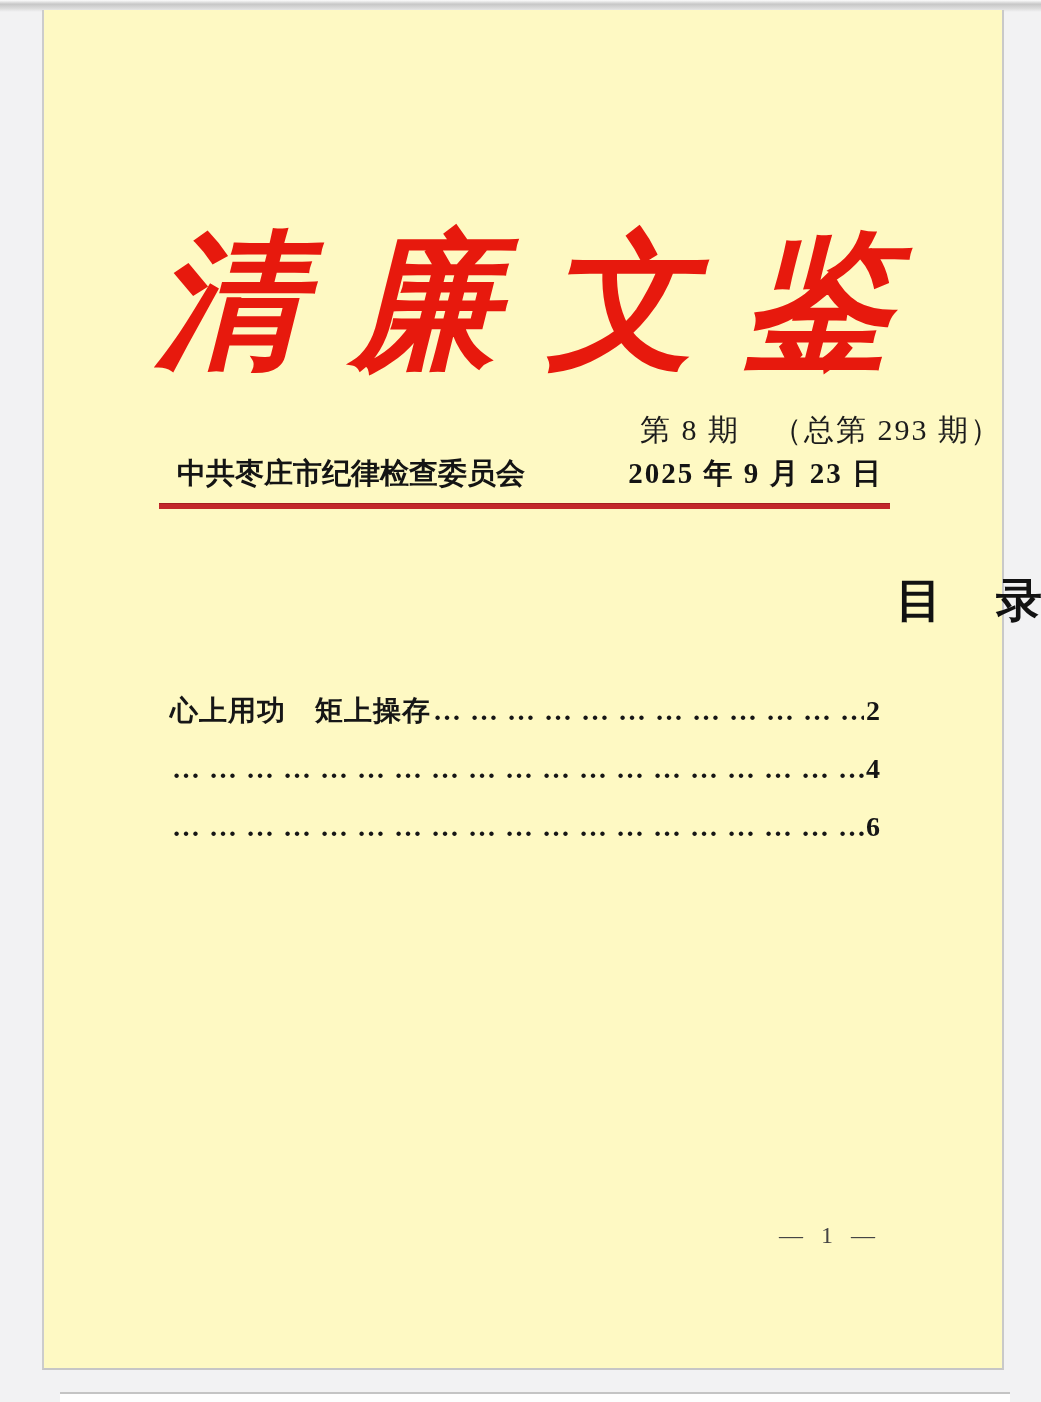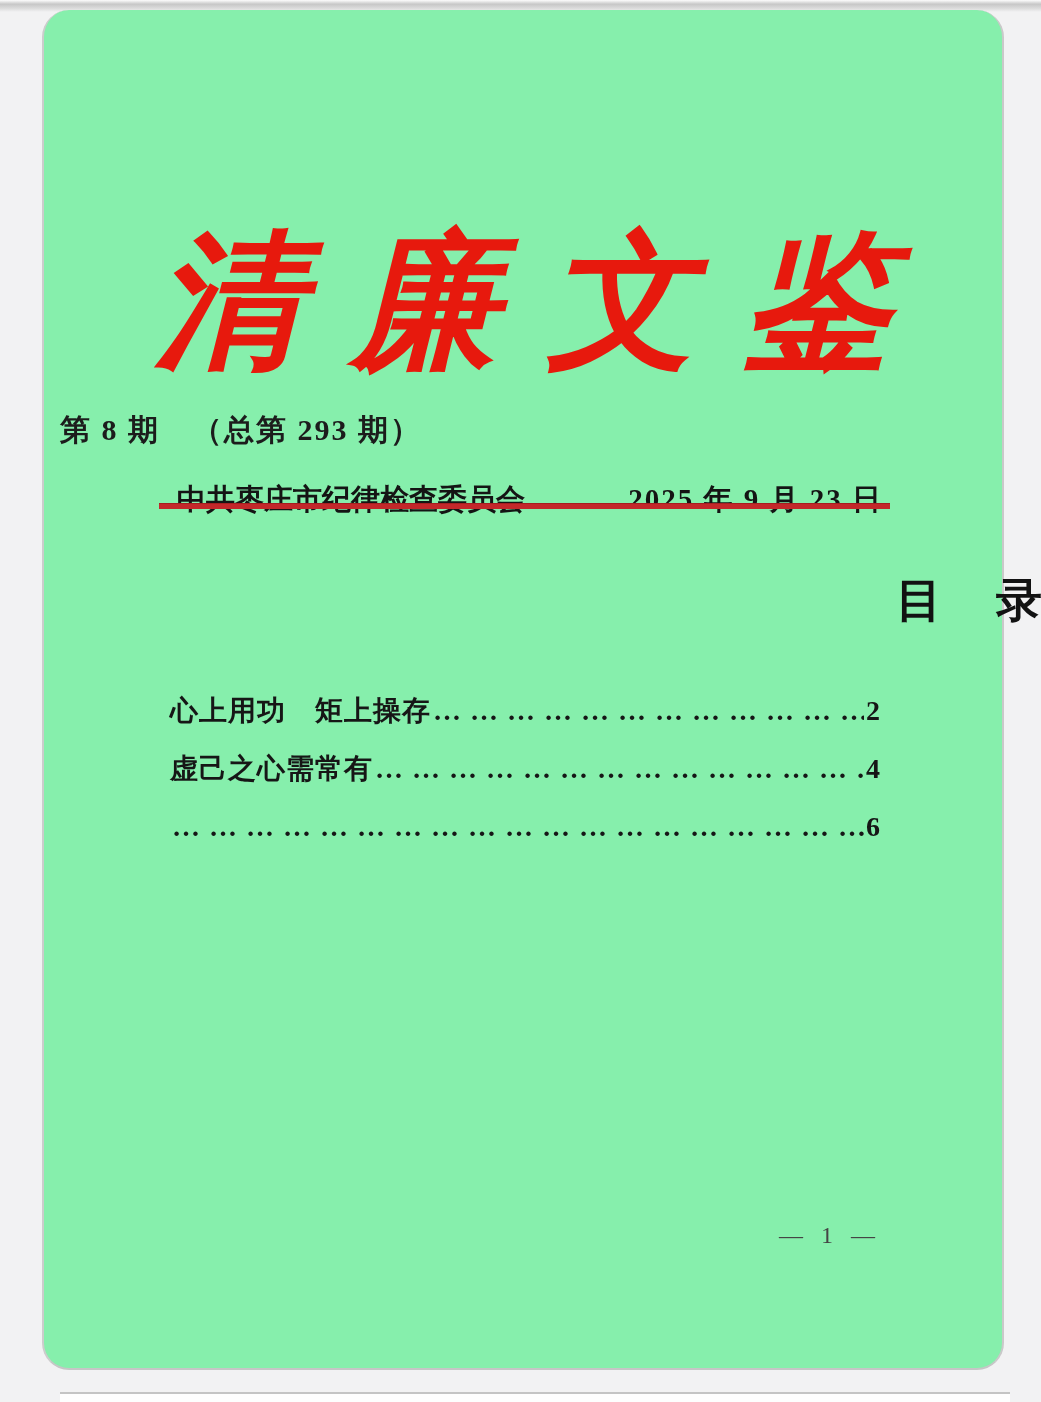--- a/index.html
+++ b/index.html
@@ -19,54 +19,53 @@
   .top-edge {
     position: absolute;
     left: 0; top: 0;
     width: 100%; height: 12px;
     background: linear-gradient(#fdfdfd 0%, #c7c7c7 35%, #dcdcdc 70%, #f2f2f3 100%);
   }
   .page {
     position: absolute;
     left: 42px; top: 10px;
     width: 962px; height: 1360px;
-    background: #86efac;
+    background: #fef9c3;
     border-left: 2px solid #cccccc;
     border-right: 2px solid #c9c9c9;
     border-bottom: 2px solid #c6c6c6;
     box-sizing: border-box;
-    border-radius: 27px;
   }
   .journal-title {
     position: absolute;
     left: 0; top: 192px;
     width: 100%;
     text-align: center;
     font-size: 148px;
     line-height: 200px;
     font-weight: bold;
     font-style: italic;
     color: #e7190d;
     letter-spacing: 48px;
     text-indent: 48px;
     white-space: nowrap;
   }
   .issue-line {
     position: absolute;
-    left: 16px; top: 400px;
+    left: 0; top: 400px;
     width: 100%;
-    text-align: left;
+    text-align: right;
     font-size: 30px;
-    font-weight: 700;
+    font-weight: 400;
     color: #1c1c1c;
     letter-spacing: 2px;
   }
   .pub-row {
     position: absolute;
-    left: 0; top: 470px;
+    left: 0; top: 444px;
     width: 100%;
     box-sizing: border-box;
     padding-left: 133px;
     padding-right: 119px;
     display: flex;
     justify-content: space-between;
     align-items: baseline;
     font-size: 29px;
     font-weight: 700;
     color: #141414;
@@ -156,21 +155,20 @@
 
     <div class="toc-list">
 
       <div class="toc-line">
         <span class="t">心上用功　矩上操存</span>
         <span class="leader">… … … … … … … … … … … … … … … … … … … … … … … …</span>
         <span class="pg">2</span>
       </div>
 
       <div class="toc-line">
-        <span class="t">虚己之心需常有</span>
         <span class="leader">… … … … … … … … … … … … … … … … … … … … … … … …</span>
         <span class="pg">4</span>
       </div>
 
       <div class="toc-line">
         <span class="leader">… … … … … … … … … … … … … … … … … … … … … … … …</span>
         <span class="pg">6</span>
       </div>
 
     </div>

